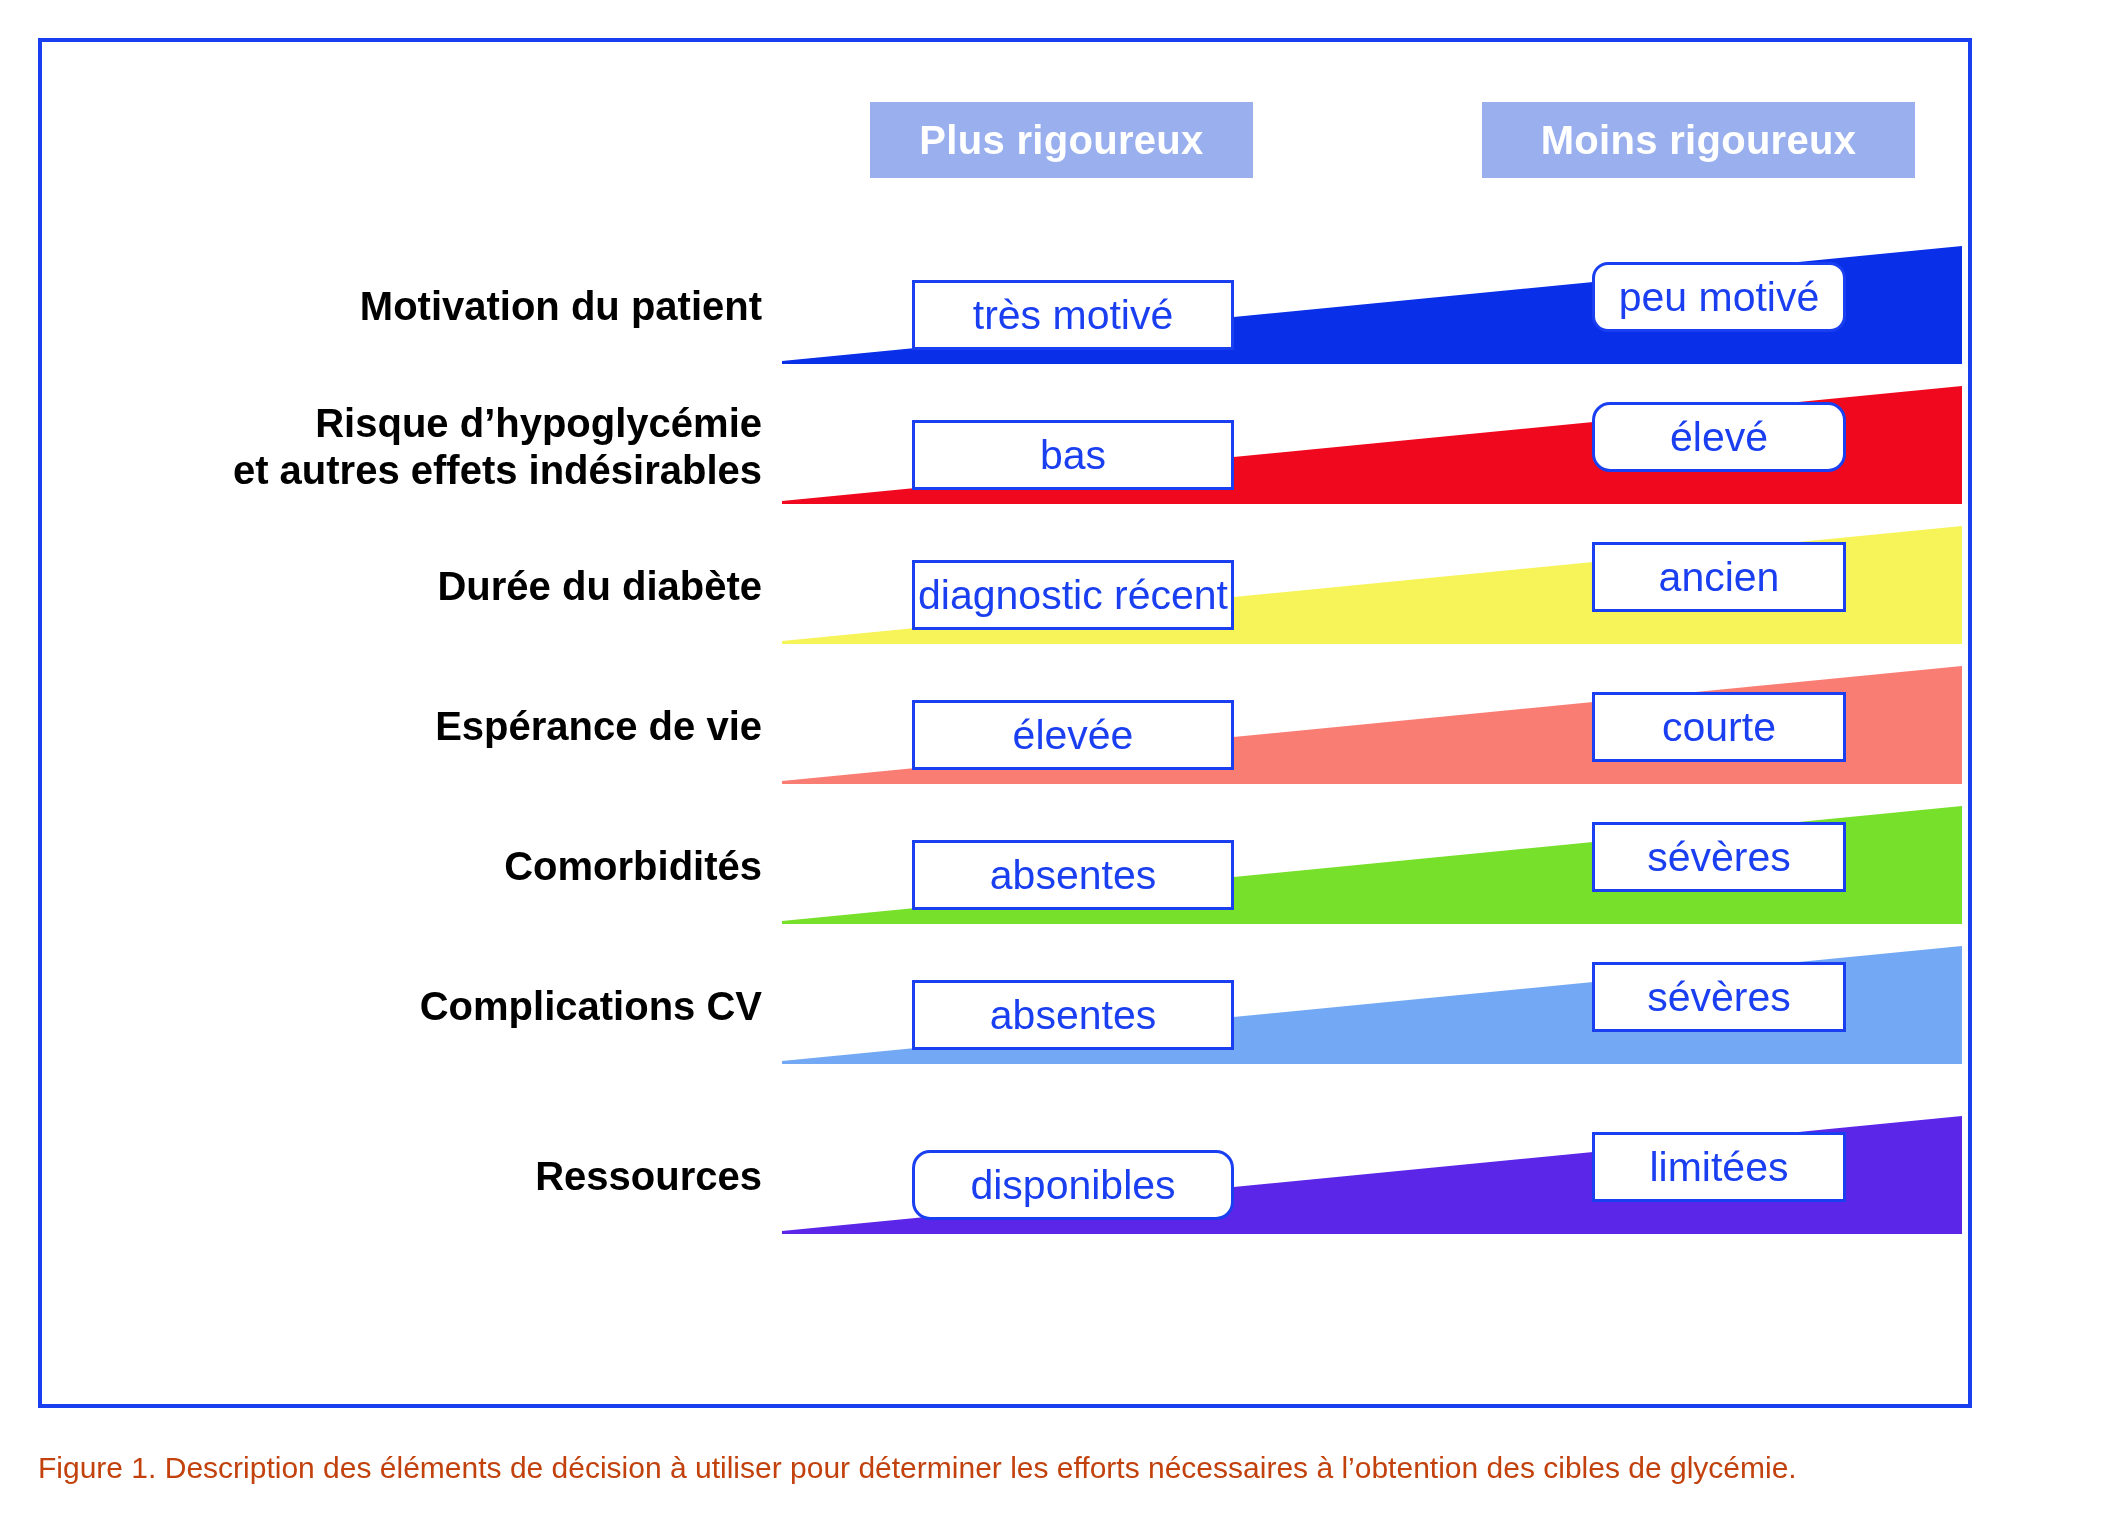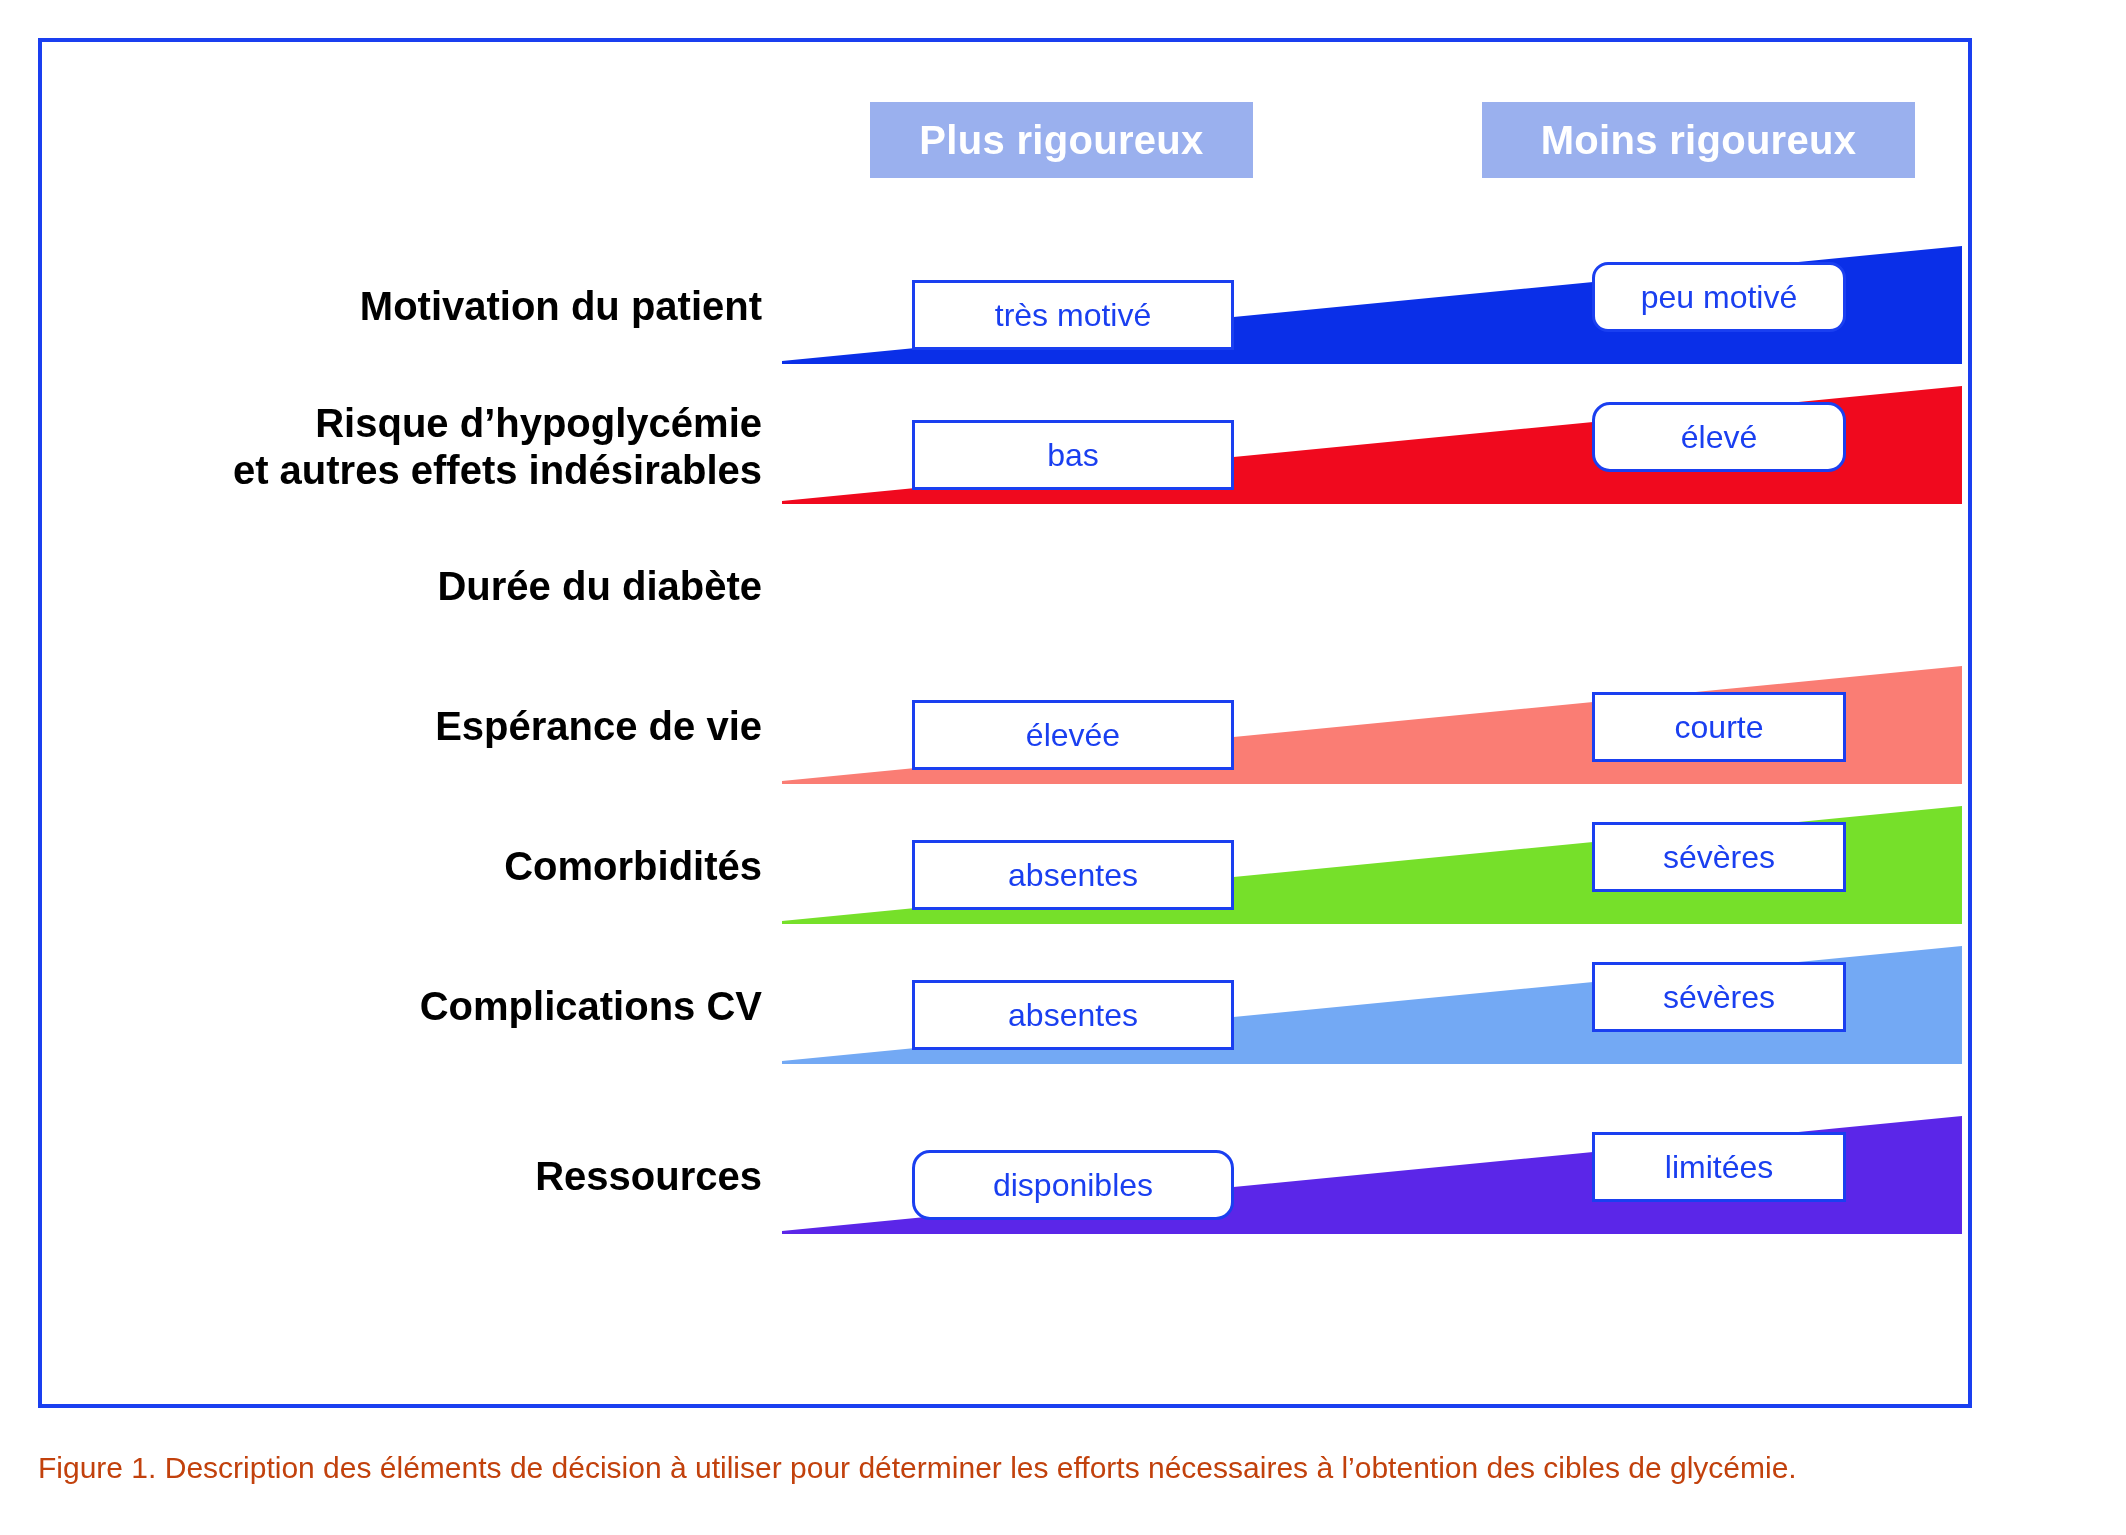--- a/index.html
+++ b/index.html
@@ -82,21 +82,21 @@
     bottom: 18px;
     width: 100%;
     height: 118px;
   }
   .wedge svg { display: block; width: 100%; height: 100%; }
   .box {
     position: absolute;
     background: #ffffff;
     border: 3px solid #1a3ff0;
     color: #1a3ff0;
-    font-size: 32px;
+    font-size: 41px;
     display: flex;
     align-items: center;
     justify-content: center;
     box-sizing: border-box;
     white-space: nowrap;
   }
   .box-left {
     left: 130px;
     width: 322px;
     height: 70px;
@@ -145,20 +145,29 @@
             <svg viewBox="0 0 1180 118" preserveAspectRatio="none">
               <polygon points="0,115 1180,0 1180,118 0,118" fill="#f0091e"></polygon>
             </svg>
           </div>
           <div class="box box-left" style="top: 48px;">bas</div>
           <div class="box box-right" style="top: 30px; border-radius: 18px;">élevé</div>
         </div>
       </div>
       <div class="row" style="top: 470px;">
         <div class="row-label">Durée du diabète</div>
+        <div class="wedge-wrap">
+          <div class="wedge">
+            <svg viewBox="0 0 1180 118" preserveAspectRatio="none">
+              <polygon points="0,115 1180,0 1180,118 0,118" fill="#f7f45a"></polygon>
+            </svg>
+          </div>
+          <div class="box box-left" style="top: 48px;">diagnostic récent</div>
+          <div class="box box-right" style="top: 30px;">ancien</div>
+        </div>
       </div>
       <div class="row" style="top: 610px;">
         <div class="row-label">Espérance de vie</div>
         <div class="wedge-wrap">
           <div class="wedge">
             <svg viewBox="0 0 1180 118" preserveAspectRatio="none">
               <polygon points="0,115 1180,0 1180,118 0,118" fill="#fa7d74"></polygon>
             </svg>
           </div>
           <div class="box box-left" style="top: 48px;">élevée</div>

